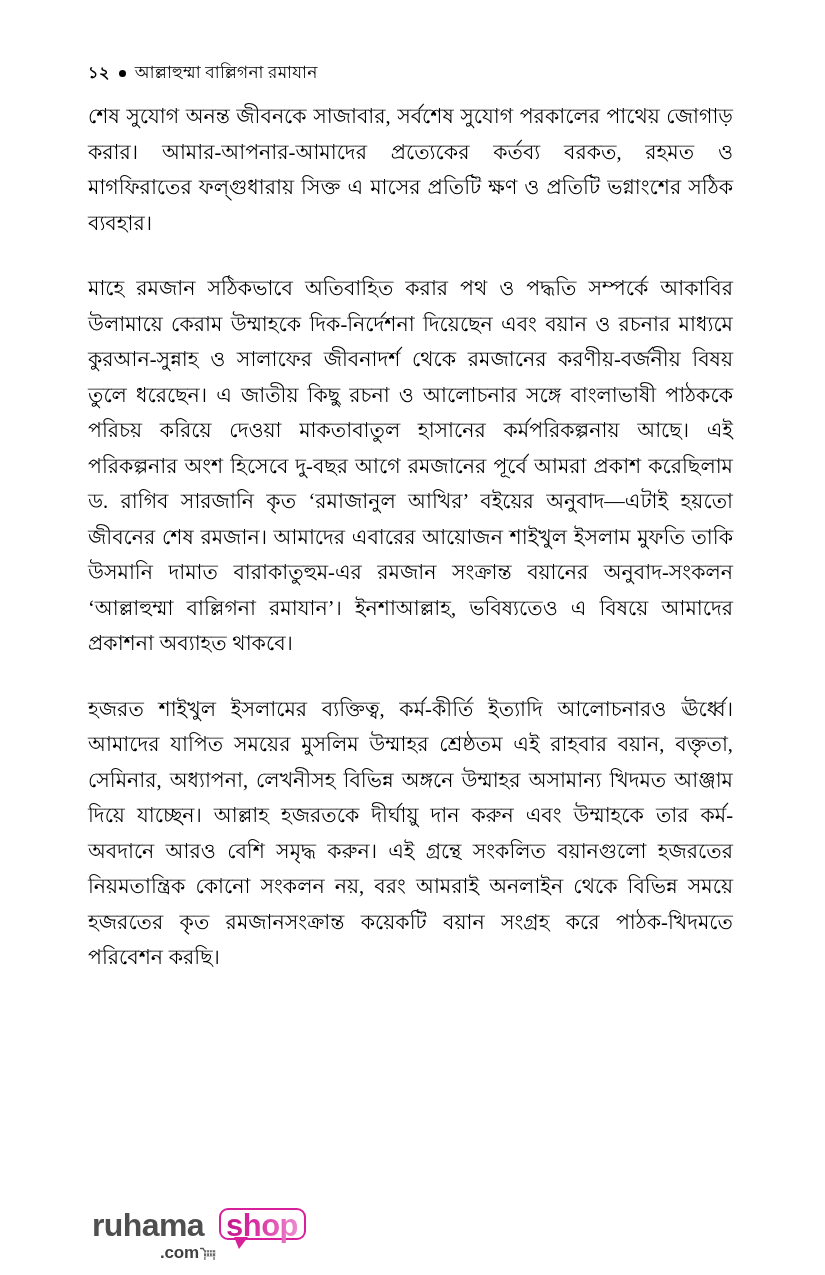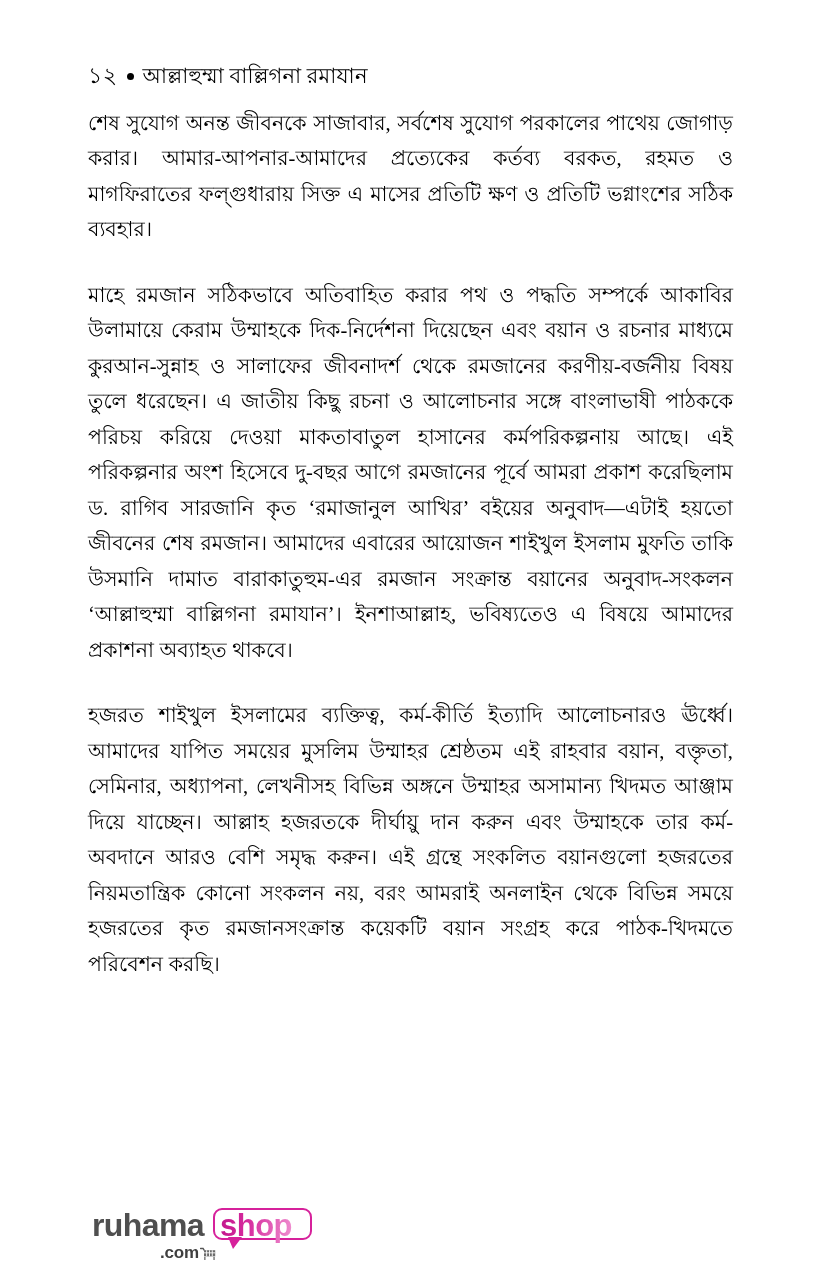--- a/index.html
+++ b/index.html
@@ -35,36 +35,36 @@
   .running-head {
     display: flex;
     align-items: center;
     gap: 9px;
     font-size: 17.5px;
     line-height: 1.25;
     margin-bottom: 16px;
     white-space: nowrap;
   }
   .running-head .folio {
-    font-size: 22px;
-    font-weight: 400;
+    font-size: 16px;
+    font-weight: 700;
     letter-spacing: .5px;
   }
   .running-head .sep-dot {
     display: inline-block;
     width: 7px;
     height: 7px;
     border-radius: 50%;
     background: #000;
     flex: 0 0 auto;
     position: relative;
     top: 1px;
   }
   .running-head .rh-title {
-    font-size: 21px;
+    font-size: 17px;
     letter-spacing: .2px;
   }
 
   
   .para {
     font-size: 20.5px;
     line-height: 35.5px;
     text-align: justify;
     text-justify: inter-word;
     margin: 0 7px 30px 0;
@@ -92,24 +92,24 @@
   .logo-ruhama {
     font-size: 32px;
     font-weight: 700;
     color: #4f4f4f;
     letter-spacing: -0.6px;
     line-height: 34px;
     margin-left: 32px;
   }
   .logo-bubble {
     position: relative;
-    margin-left: 9px;
+    margin-left: 15px;
     border: 2.5px solid #d6219b;
     border-radius: 9px;
-    padding: 0px 18px 1px 5px;
+    padding: 0px 6px 1px 5px;
     line-height: 31px;
     height: 32px;
     box-sizing: border-box;
   }
   .logo-shop {
     font-size: 31px;
     font-weight: 700;
     letter-spacing: -0.5px;
     background: linear-gradient(95deg, #c2178c 0%, #d62a9e 38%, #e361b8 72%, #ef8fd0 100%);
     -webkit-background-clip: text;

